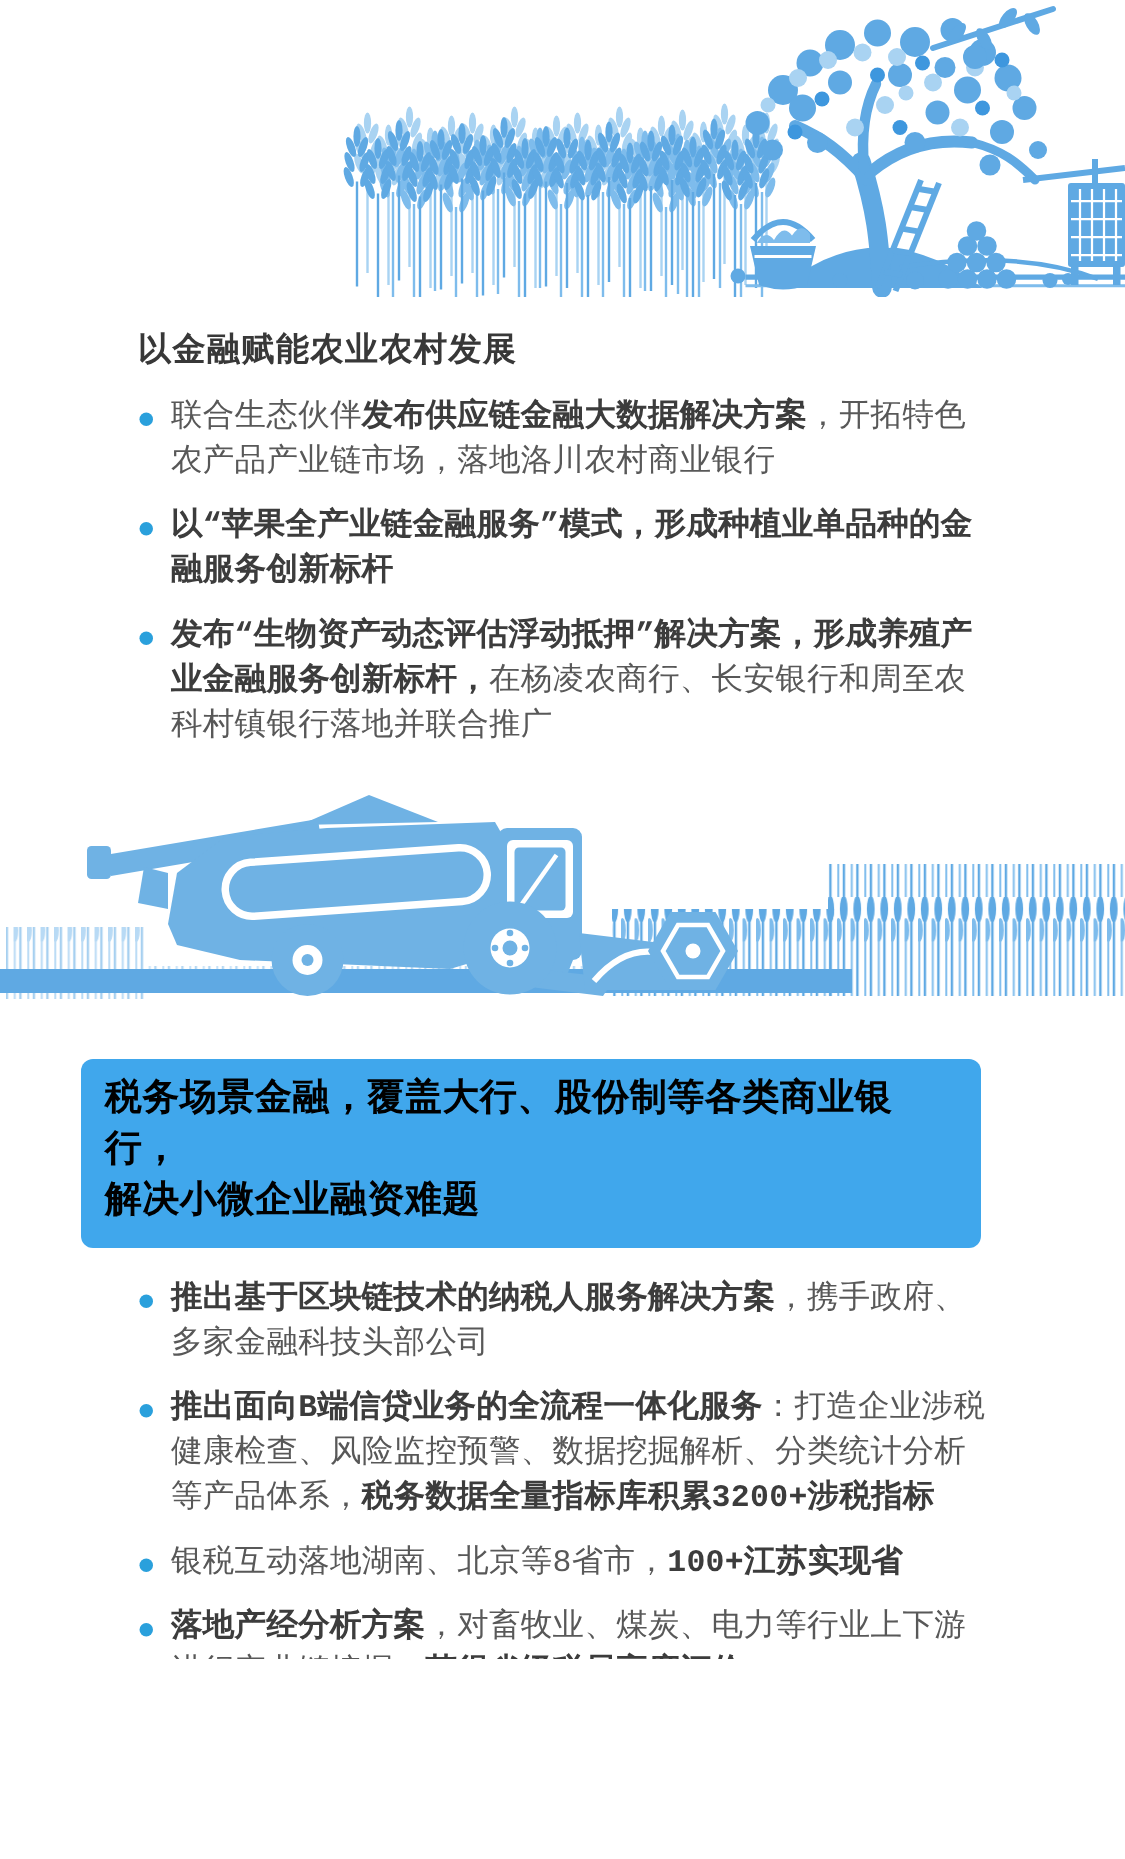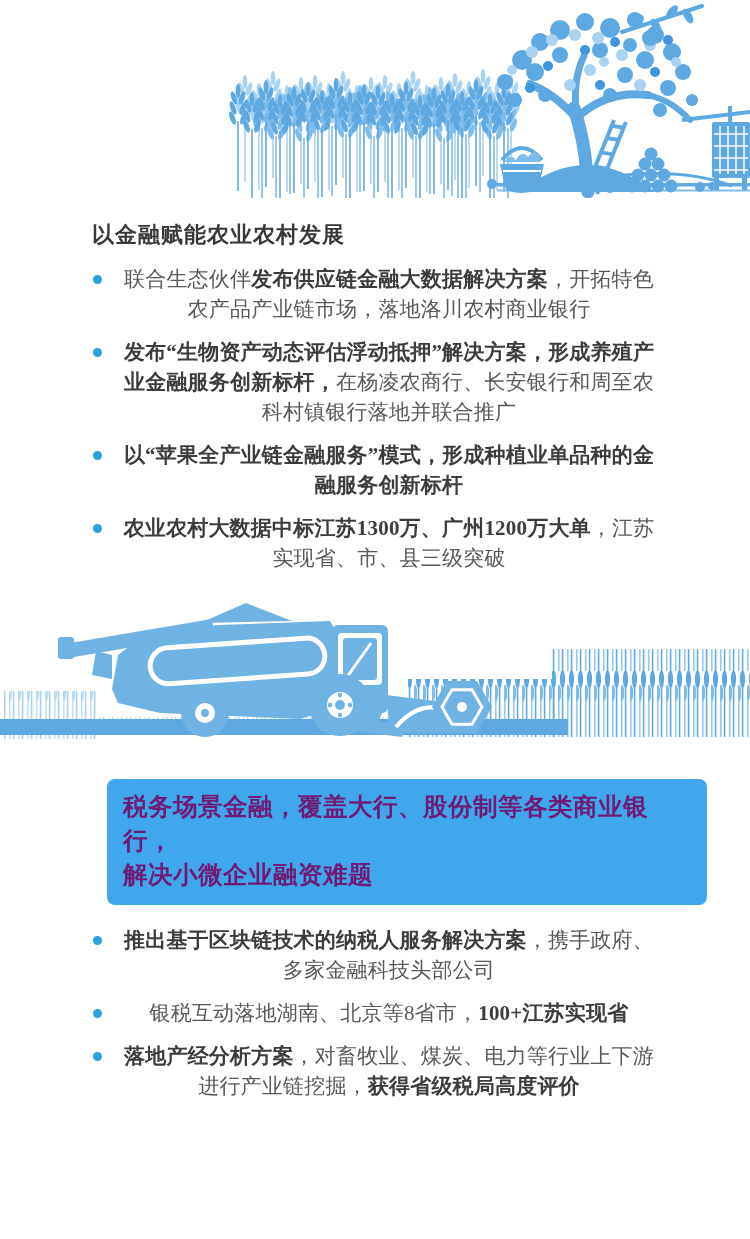--- a/index.html
+++ b/index.html
@@ -1,41 +1,41 @@
 <!DOCTYPE html>
 <html><head>
 <meta charset="utf-8">
 <style>
   html,body{margin:0;padding:0;background:#fff;}
   .page{
     position:relative;width:750px;height:1106px;background:#ffffff;overflow:hidden;
-    font-family:Liberation Serif, serif;
+    font-family:Liberation Mono, monospace;
   }
   svg.illus{display:block;}
   .heading{
     margin:22px 80px 14px 92px;
     font-size:22px;font-weight:700;color:#383838;letter-spacing:1px;line-height:30px;
   }
   ul.blist{
-    list-style:none;margin:0 0 0 92px;padding:0;width:572px;text-align:center;
+    list-style:none;margin:0 0 0 92px;padding:0;width:572px;
   }
   ul.blist li{
     position:relative;padding-left:22px;margin-bottom:13px;
     font-size:21px;line-height:30px;color:#585858;letter-spacing:0.2px;
   }
   ul.blist li::before{
     content:"";position:absolute;left:1px;top:11px;width:9px;height:9px;border-radius:50%;
     background:#2AA0DC;
   }
   ul.blist .seg-b{font-weight:700;color:#3c3c3c;}
   .banner{
-    box-sizing:border-box;margin:38px 0 0 107px;width:600px;
+    box-sizing:border-box;margin:38px 0 0 54px;width:600px;
     background:#40A7EC;border-radius:8px;
     padding:11px 16px 13px;
-    color:#701a75;font-weight:700;font-size:24.5px;line-height:34px;
+    color:#000000;font-weight:700;font-size:24.5px;line-height:34px;
     white-space:pre-line;letter-spacing:0.5px;
   }
   .mid-illus{margin-top:18px;}
   ul.blist.second{margin-top:20px;}
 </style>
 </head>
 <body>
 
 <div class="page">
 
@@ -206,23 +206,22 @@
       </g>
       <rect x="714" y="178" width="5" height="12" fill="#5FA9E3"></rect>
       <rect x="742" y="178" width="5" height="12" fill="#5FA9E3"></rect>
     </g>
   </svg>
 
   <h1 class="heading">以金融赋能农业农村发展</h1>
 
   <ul class="blist">
       <li><span class="seg-r">联合生态伙伴</span><span class="seg-b">发布供应链金融大数据解决方案</span><span class="seg-r">，开拓特色农产品产业链市场，落地洛川农村商业银行</span></li>
+      <li><span class="seg-b">以“苹果全产业链金融服务”模式，形成种植业单品种的金融服务创新标杆</span></li>
       <li><span class="seg-b">发布“生物资产动态评估浮动抵押”解决方案，形成养殖产业金融服务创新标杆，</span><span class="seg-r">在杨凌农商行、长安银行和周至农科村镇银行落地并联合推广</span></li>
-      <li><span class="seg-b">以“苹果全产业链金融服务”模式，形成种植业单品种的金融服务创新标杆</span></li>
-      <li><span class="seg-b">农业农村大数据中标江苏1300万、广州1200万大单</span><span class="seg-r">，江苏实现省、市、县三级突破</span></li>
     </ul>
 
   <svg class="illus mid-illus" width="750" height="150" viewBox="0 0 750 150" aria-hidden="true">
     <defs>
       <pattern id="wstalks" width="9" height="80" patternUnits="userSpaceOnUse">
         <rect x="3.8" y="12" width="1.6" height="68" fill="#5FA9E3"></rect>
         <ellipse cx="4.5" cy="8" rx="2.6" ry="9" fill="#5FA9E3"></ellipse>
         <rect x="0.2" y="26" width="1.3" height="54" fill="#7EBCEC"></rect>
         <ellipse cx="1" cy="22" rx="2.2" ry="8" fill="#7EBCEC"></ellipse>
       </pattern>
@@ -274,17 +273,18 @@
       <circle cx="205" cy="122" r="10" fill="#ffffff"></circle>
       <circle cx="205" cy="122" r="4" fill="#6FB2E4"></circle>
     </g>
   </svg>
 
   <div class="banner">税务场景金融，覆盖大行、股份制等各类商业银行，
 解决小微企业融资难题</div>
 
   <ul class="blist second">
       <li><span class="seg-b">推出基于区块链技术的纳税人服务解决方案</span><span class="seg-r">，携手政府、多家金融科技头部公司</span></li>
+      <li><span class="seg-b">推出面向B端信贷业务的全流程一体化服务</span><span class="seg-r">：打造企业涉税健康检查、风险监控预警、数据挖掘解析、分类统计分析等产品体系，</span><span class="seg-b">税务数据全量指标库积累3200+涉税指标</span></li>
       <li><span class="seg-r">银税互动落地湖南、北京等8省市，</span><span class="seg-b">100+江苏实现省</span></li>
       <li><span class="seg-b">落地产经分析方案</span><span class="seg-r">，对畜牧业、煤炭、电力等行业上下游进行产业链挖掘，</span><span class="seg-b">获得省级税局高度评价</span></li>
     </ul>
 
 </div>
 
 </body></html>

